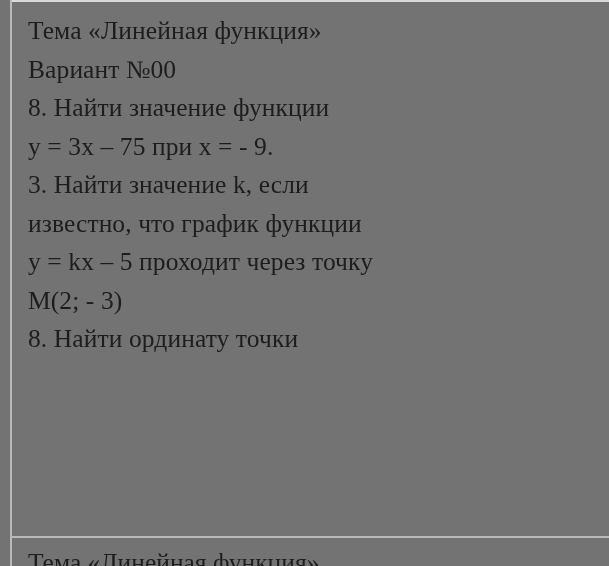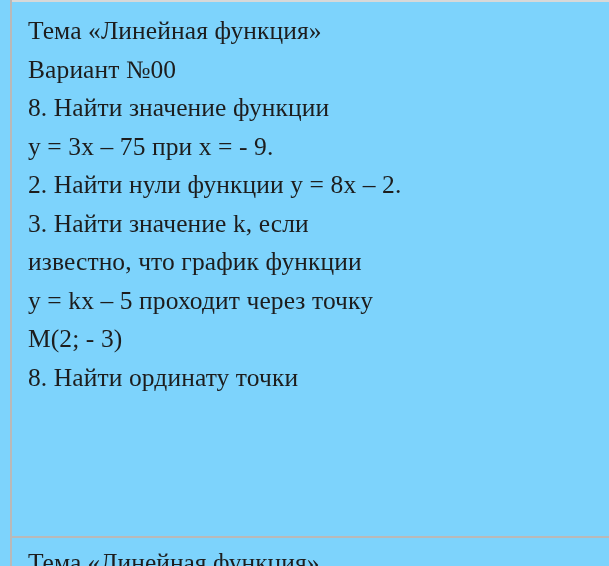--- a/index.html
+++ b/index.html
@@ -10,21 +10,21 @@
     width: 609px;
     height: 566px;
     background: #ffffff;
     font-family: "Liberation Serif", serif;
     overflow: hidden;
   }
   .page {
     position: relative;
     width: 609px;
     height: 566px;
-    background: #7dd3fc;
+    background: #737373;
     box-sizing: border-box;
   }
   
   .rule-left {
     position: absolute;
     left: 10px;
     top: 0;
     width: 2px;
     height: 566px;
     background: #b9b9b9;
@@ -90,21 +90,20 @@
   <div class="rule-left"></div>
   <div class="rule-bottom"></div>
 
   <div class="clipped-top"></div>
 
   <div class="content">
     <div class="line">Тема «Линейная функция»</div>
     <div class="line">Вариант №00</div>
     <div class="line">8. Найти значение функции</div>
     <div class="line">y = 3x – 75 при x = - 9.</div>
-    <div class="line">2. Найти нули функции y = 8x – 2.</div>
     <div class="line">3. Найти значение k, если</div>
     <div class="line">известно, что график функции</div>
     <div class="line">y = kx – 5 проходит через точку</div>
     <div class="line">M(2; - 3)</div>
     <div class="line">8. Найти ординату точки</div>
   </div>
 
   <div class="tail">Тема «Линейная функция»</div>
 
 </div>

